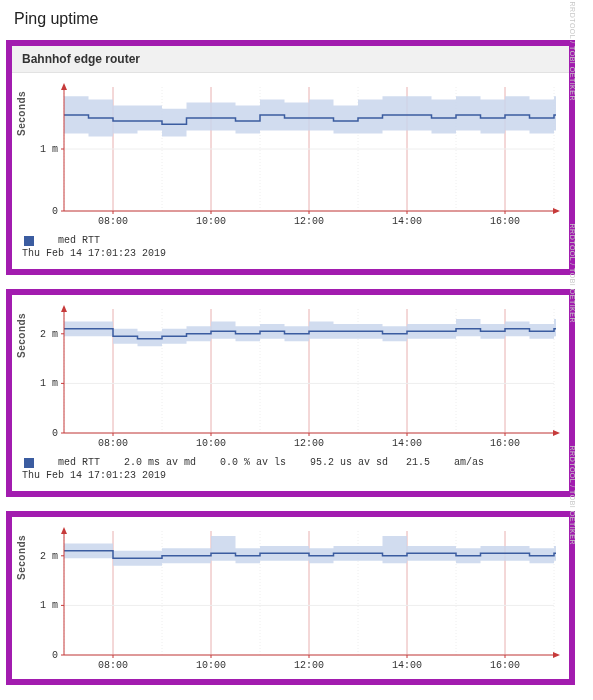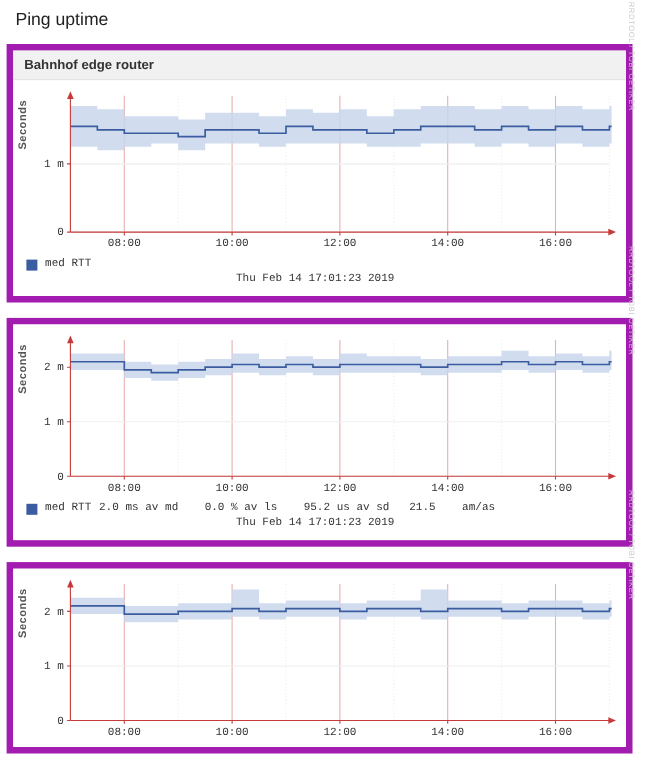--- a/index.html
+++ b/index.html
@@ -67,37 +67,37 @@
     letter-spacing: 0.5px;
     white-space: nowrap;
   }
   .legend-row {
     font-family: "Courier New", monospace;
     font-size: 10px;
     color: #333;
     padding: 4px 2px 2px 2px;
     display: flex;
     align-items: center;
-    gap: 7px;
+    gap: 24px;
     flex-wrap: wrap;
   }
   .legend-swatch {
     width: 10px;
     height: 10px;
     background: #3b5ca0;
     display: inline-block;
   }
   .legend-text {
     white-space: pre;
   }
   .timestamp-row {
     font-family: "Courier New", monospace;
     font-size: 10px;
     color: #333;
-    text-align: center;
+    text-align: left;
     padding: 0 8px 6px 0;
   }
   .tick-label {
     font-family: "Courier New", monospace;
     font-size: 10px;
     fill: #333;
   }
   .ytick-label {
     font-family: "Courier New", monospace;
     font-size: 10px;

